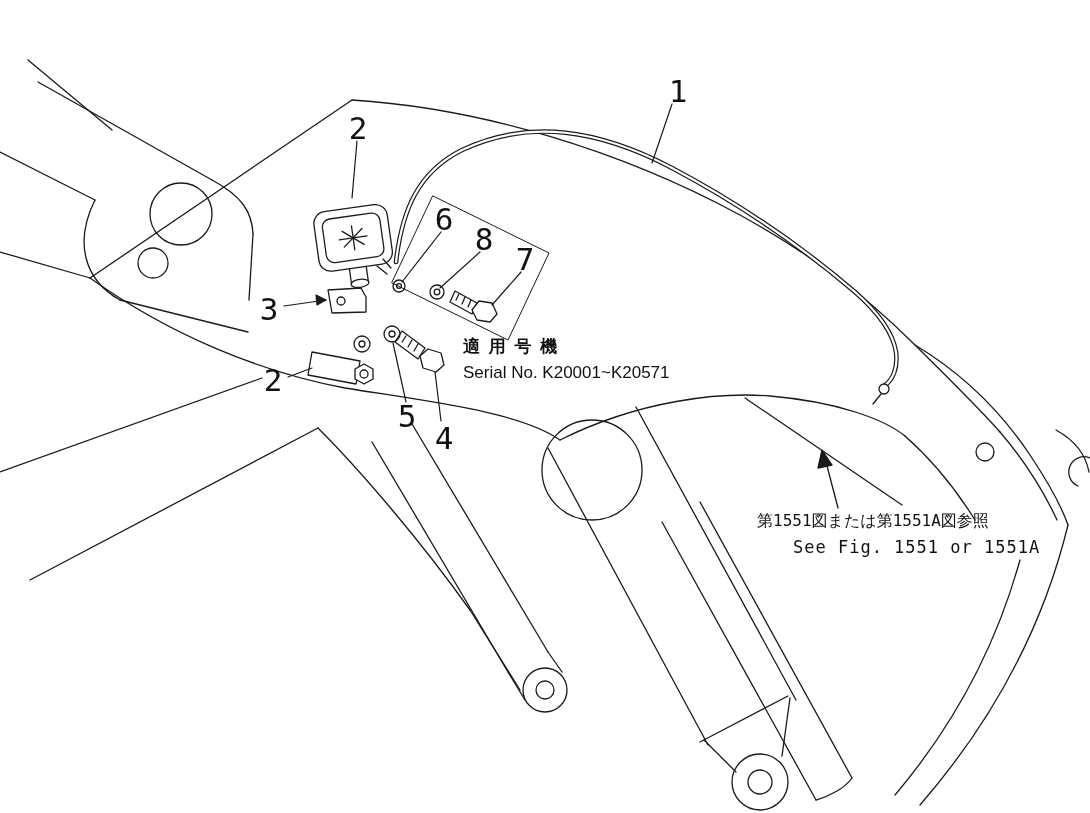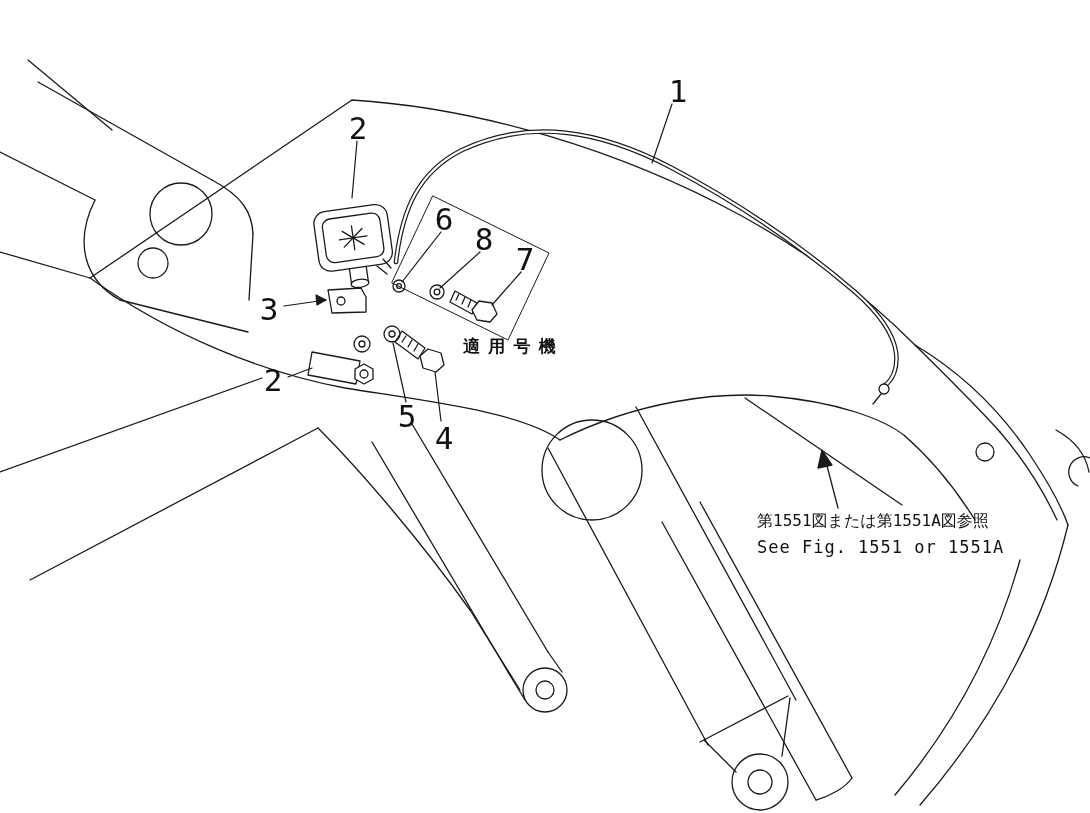--- a/index.html
+++ b/index.html
@@ -43,37 +43,37 @@
   .co-4  { left: 444px; top: 438px; }
 
   .note-block {
     position: absolute;
     color: #111111;
     white-space: nowrap;
   }
   #serial-note {
     left: 463px;
     top: 334px;
-    font-family: Liberation Serif, serif;
+    font-family: Liberation Sans, sans-serif;
     font-size: 17px;
     line-height: 1.5;
   }
   #serial-note .jp {
     letter-spacing: 2px;
     font-weight: 700;
   }
   #ref-note {
     left: 757px;
     top: 509px;
     font-family: "DejaVu Sans Mono", monospace;
     font-size: 16px;
     line-height: 1.55;
   }
   #ref-note .jp { font-weight: 400; }
-  #ref-note .en { font-size: 17px; letter-spacing: 1px; }
+  #ref-note .en { font-size: 17px; letter-spacing: 1px; margin-left: 36px; }
 </style>
 </head>
 <body>
 
 <div id="stage">
 
   <svg id="lineart" width="1090" height="813" viewBox="0 0 1090 813" fill="none" stroke="#1a1a1a" stroke-width="1.3" stroke-linecap="round" stroke-linejoin="round">
 
     <g>
       <path d="M 28 60 L 112 130"></path>
@@ -223,20 +223,21 @@
   <span class="callout co-6">6</span>
   <span class="callout co-8">8</span>
   <span class="callout co-7">7</span>
   <span class="callout co-3">3</span>
   <span class="callout co-2b">2</span>
   <span class="callout co-5">5</span>
   <span class="callout co-4">4</span>
 
   <div class="note-block" id="serial-note">
     <div class="jp">適 用 号 機</div>
+    <div class="en">Serial No. K20001~K20571</div>
   </div>
 
   <div class="note-block" id="ref-note">
     <div class="jp">第1551図または第1551A図参照</div>
     <div class="en">See Fig. 1551 or 1551A</div>
   </div>
 
 </div>
 
 </body></html>

